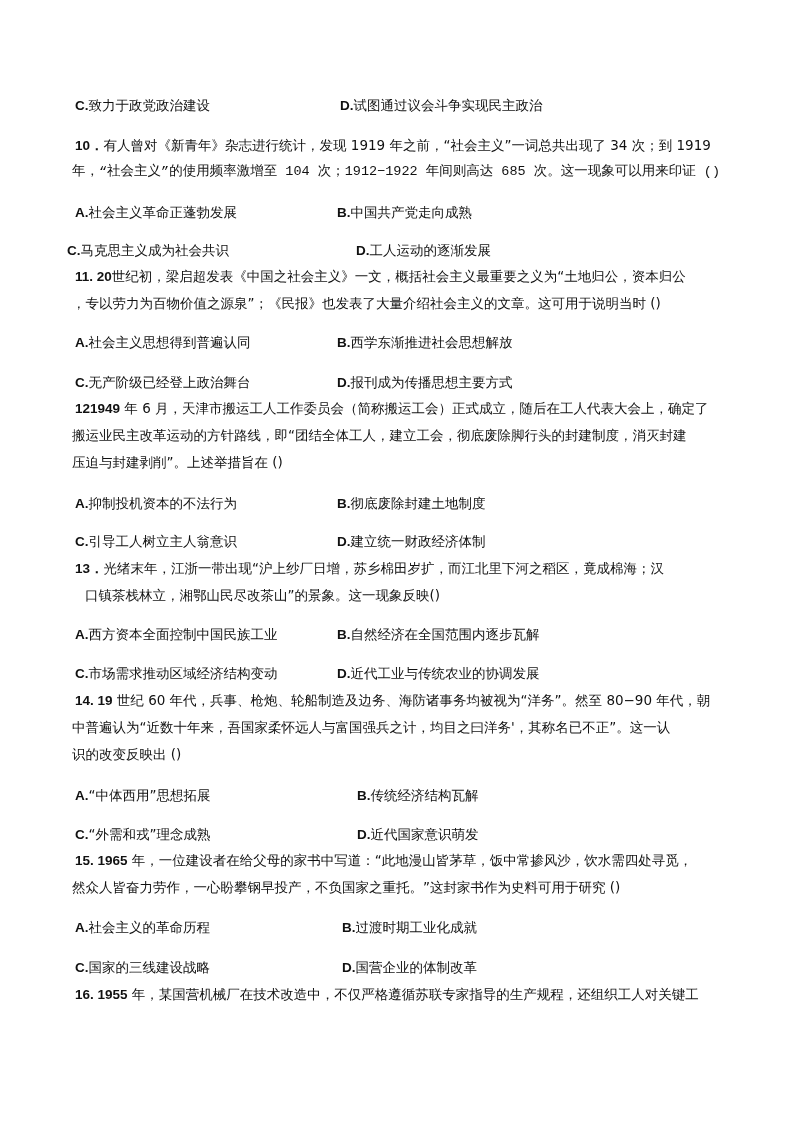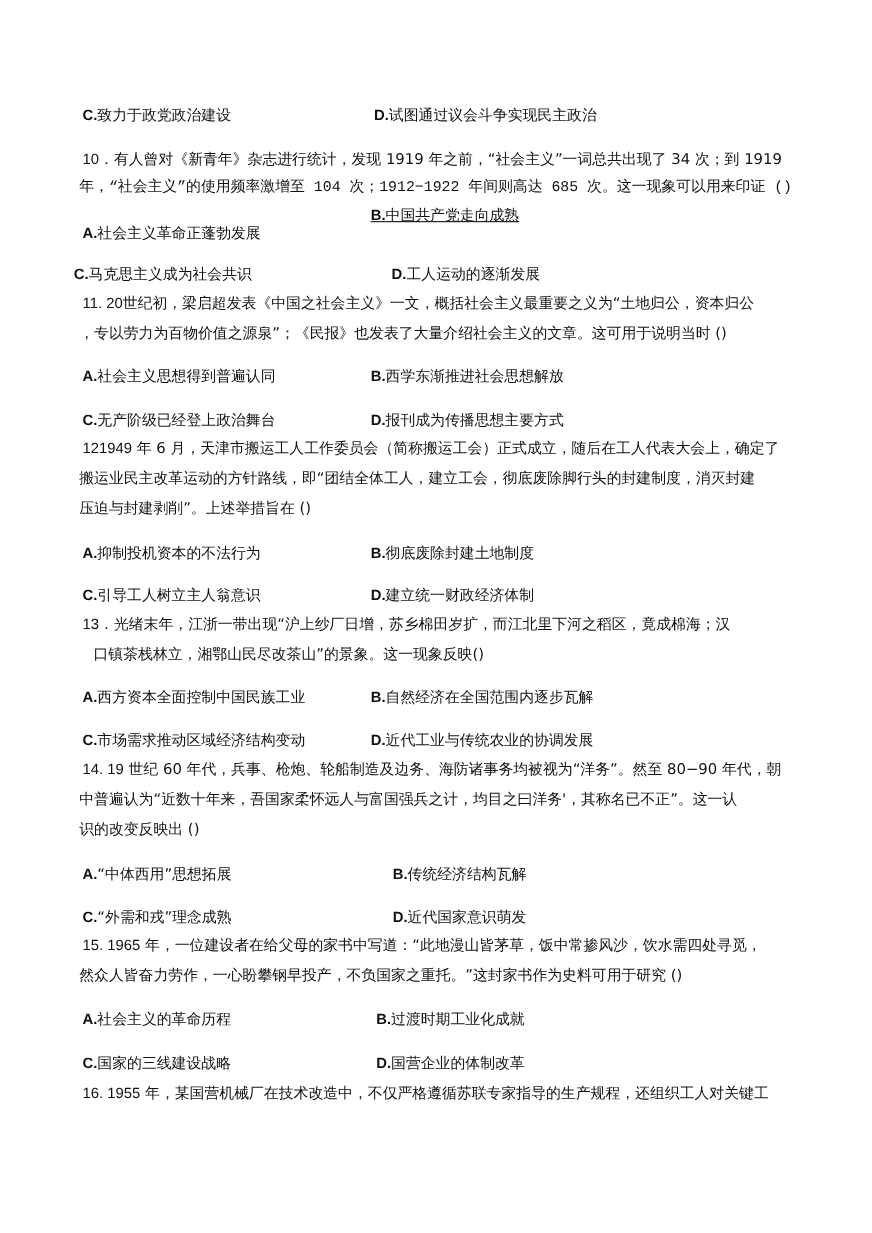--- a/index.html
+++ b/index.html
@@ -5,21 +5,21 @@
   html, body { margin: 0; padding: 0; background: #ffffff; }
   body {
     width: 793px; height: 1121px; position: relative; overflow: hidden;
     font-family: "DejaVu Sans", "Liberation Sans", sans-serif;
     color: #111111;
     font-size: 13.5px;
   }
   .line { position: absolute; left: 72px; white-space: nowrap; line-height: 20px; }
   .opt { position: absolute; white-space: nowrap; line-height: 20px; }
   .letter { font-weight: bold; font-family: "Liberation Sans", sans-serif; }
-  .num { font-weight: normal; font-family: "Liberation Sans", sans-serif; }
+  .num { font-weight: bold; font-family: "Liberation Sans", sans-serif; }
   .txt { letter-spacing: 0px; }
 </style>
 </head>
 <body>
 
 <div class="opt" style="left:75px; top:95px;">
   <span class="letter">C.</span><span class="txt">致力于政党政治建设</span>
 </div>
 <div class="opt" style="left:340px; top:95px;">
   <span class="letter">D.</span><span class="txt">试图通过议会斗争实现民主政治</span>
@@ -27,21 +27,21 @@
 
 <div class="line" style="left:75px; top:135px;">
   <span class="num">10．</span><span>有人曾对《新青年》杂志进行统计，发现 1919 年之前，“社会主义”一词总共出现了  34 次；到 1919</span>
 </div>
 <div class="line" style="top:162px;font-family:Liberation Mono, monospace;">
   <span>年，“社会主义”的使用频率激增至  104 次；1912−1922 年间则高达 685 次。这一现象可以用来印证  ()</span>
 </div>
 <div class="opt" style="left:75px; top:202px;">
   <span class="letter">A.</span><span>社会主义革命正蓬勃发展</span>
 </div>
-<div class="opt" style="left:337px; top:186px;text-decoration:underline;">
+<div class="opt" style="left:337px; top:202px;">
   <span class="letter">B.</span><span>中国共产党走向成熟</span>
 </div>
 <div class="opt" style="left:67px; top:240px;">
   <span class="letter">C.</span><span>马克思主义成为社会共识</span>
 </div>
 <div class="opt" style="left:337px; top:240px;padding-left:19px;">
   <span class="letter">D.</span><span>工人运动的逐渐发展</span>
 </div>
 
 <div class="line" style="left:75px; top:266px;">

